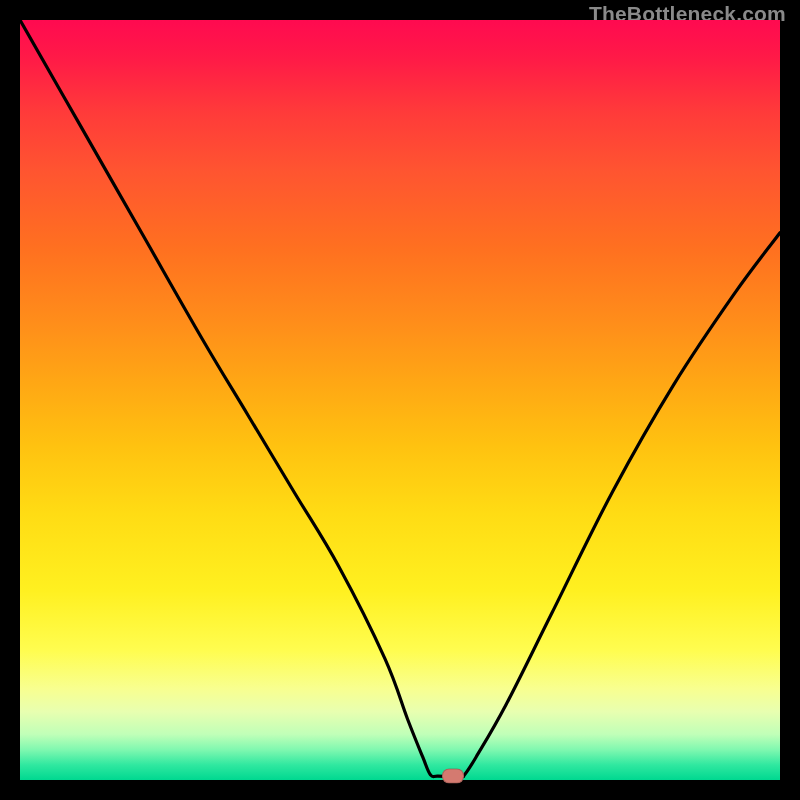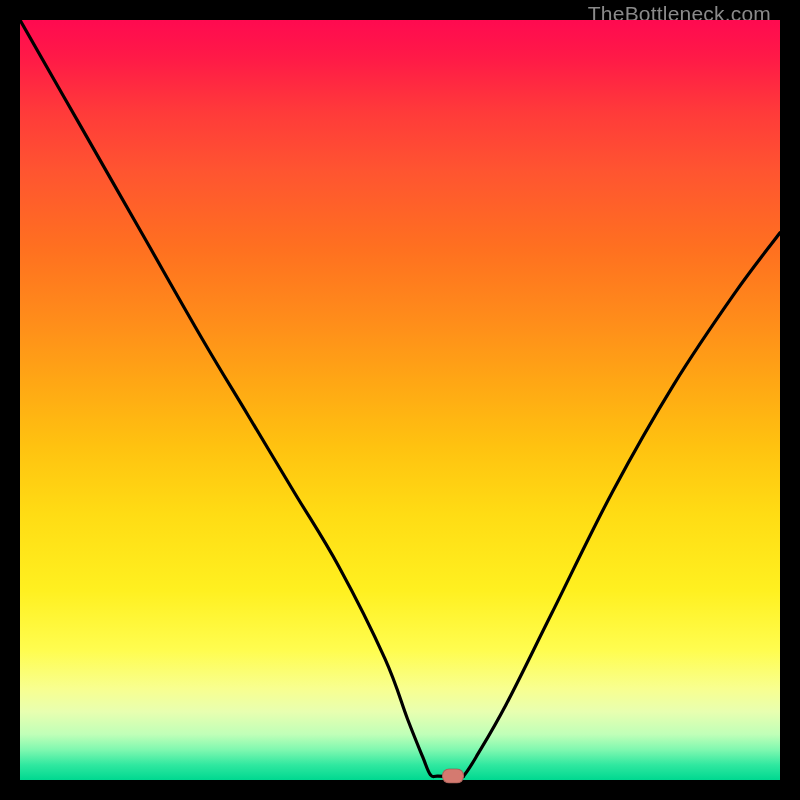--- a/index.html
+++ b/index.html
@@ -38,24 +38,24 @@
       #e8ffb0 91%,
       #c0ffb8 94%,
       #80f8b0 96%,
       #30e8a0 98%,
       #00d890 100%
     );
   }
   .watermark {
     position: absolute;
     top: 2px;
-    right: 29px;
+    right: 14px;
     font-family: Arial, Helvetica, sans-serif;
     font-size: 21px;
-    font-weight: 400;
+    font-weight: 700;
     color: #8a8a8a;
     letter-spacing: 0.2px;
   }
   svg.curve {
     position: absolute;
     left: 0;
     top: 0;
     width: 760px;
     height: 760px;
   }

